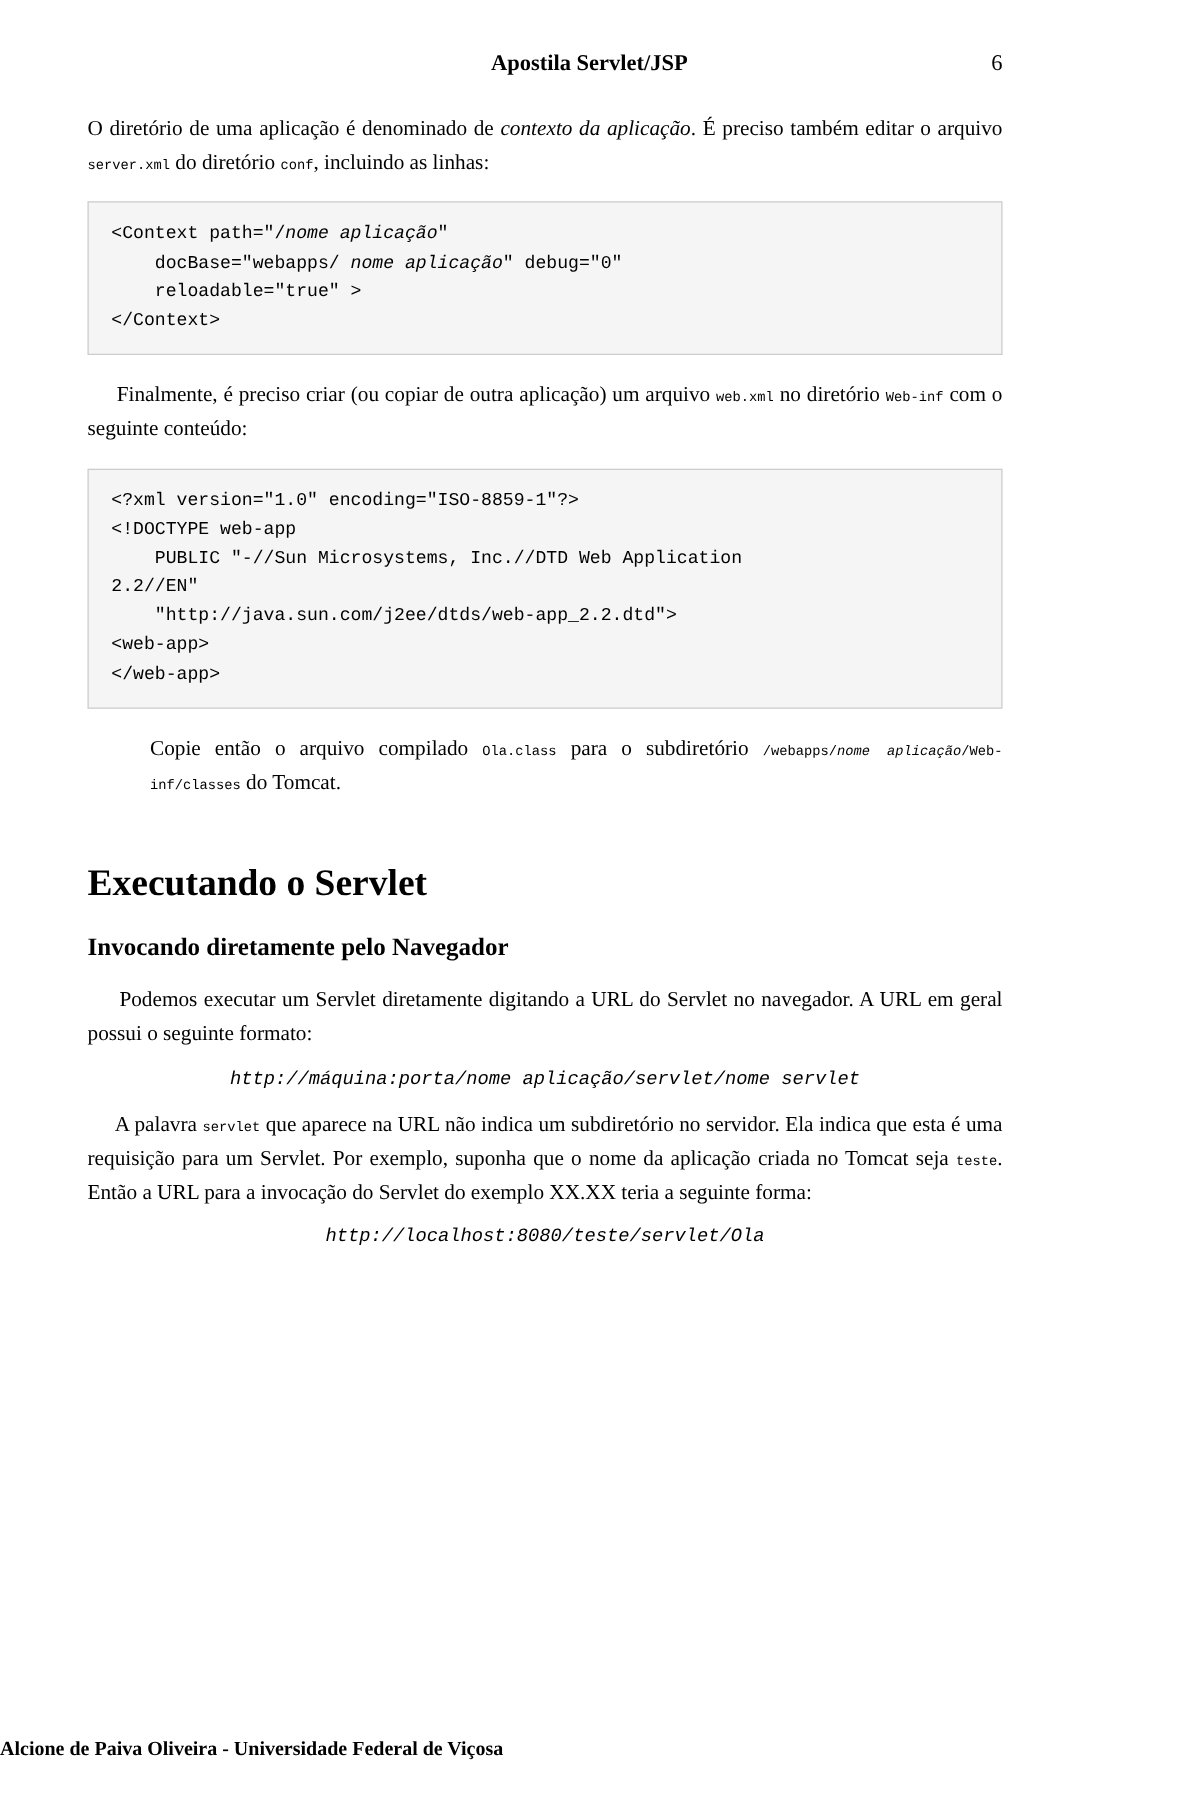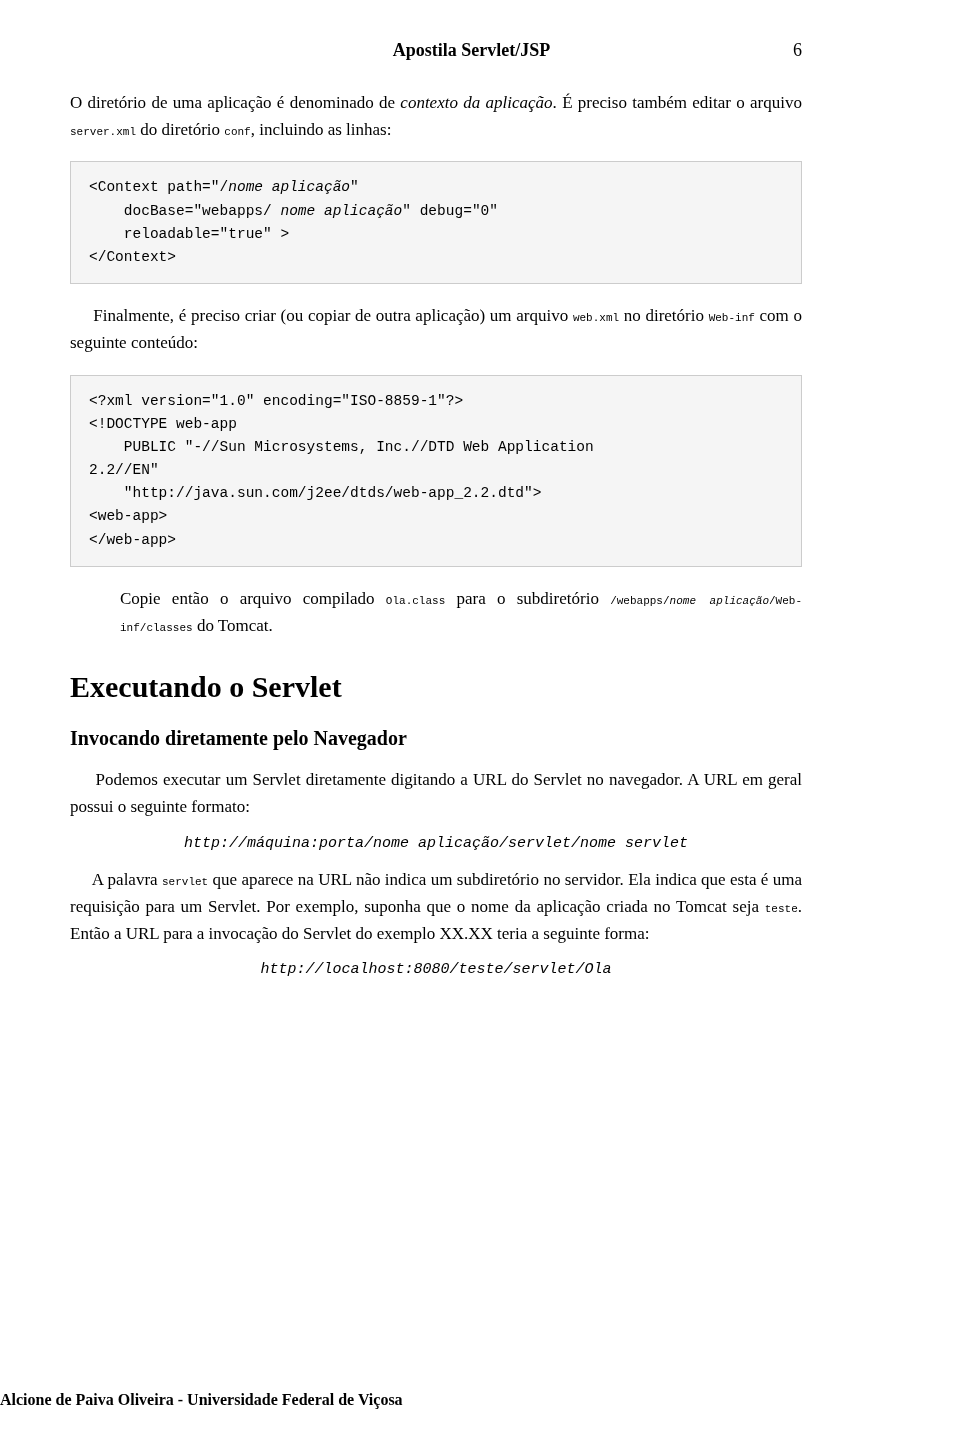--- a/index.html
+++ b/index.html
@@ -68,21 +68,21 @@
     }
 
     em {
       font-style: italic;
     }
 
     .section-heading-large {
       font-family: 'Times New Roman', Times, serif;
       font-size: 30px;
       font-weight: bold;
-      margin-top: 28px;
+      margin-top: 48px;
       margin-bottom: 18px;
       line-height: 1.3;
     }
 
     .section-heading-medium {
       font-family: 'Times New Roman', Times, serif;
       font-size: 20px;
       font-weight: bold;
       margin-bottom: 14px;
       line-height: 1.4;

